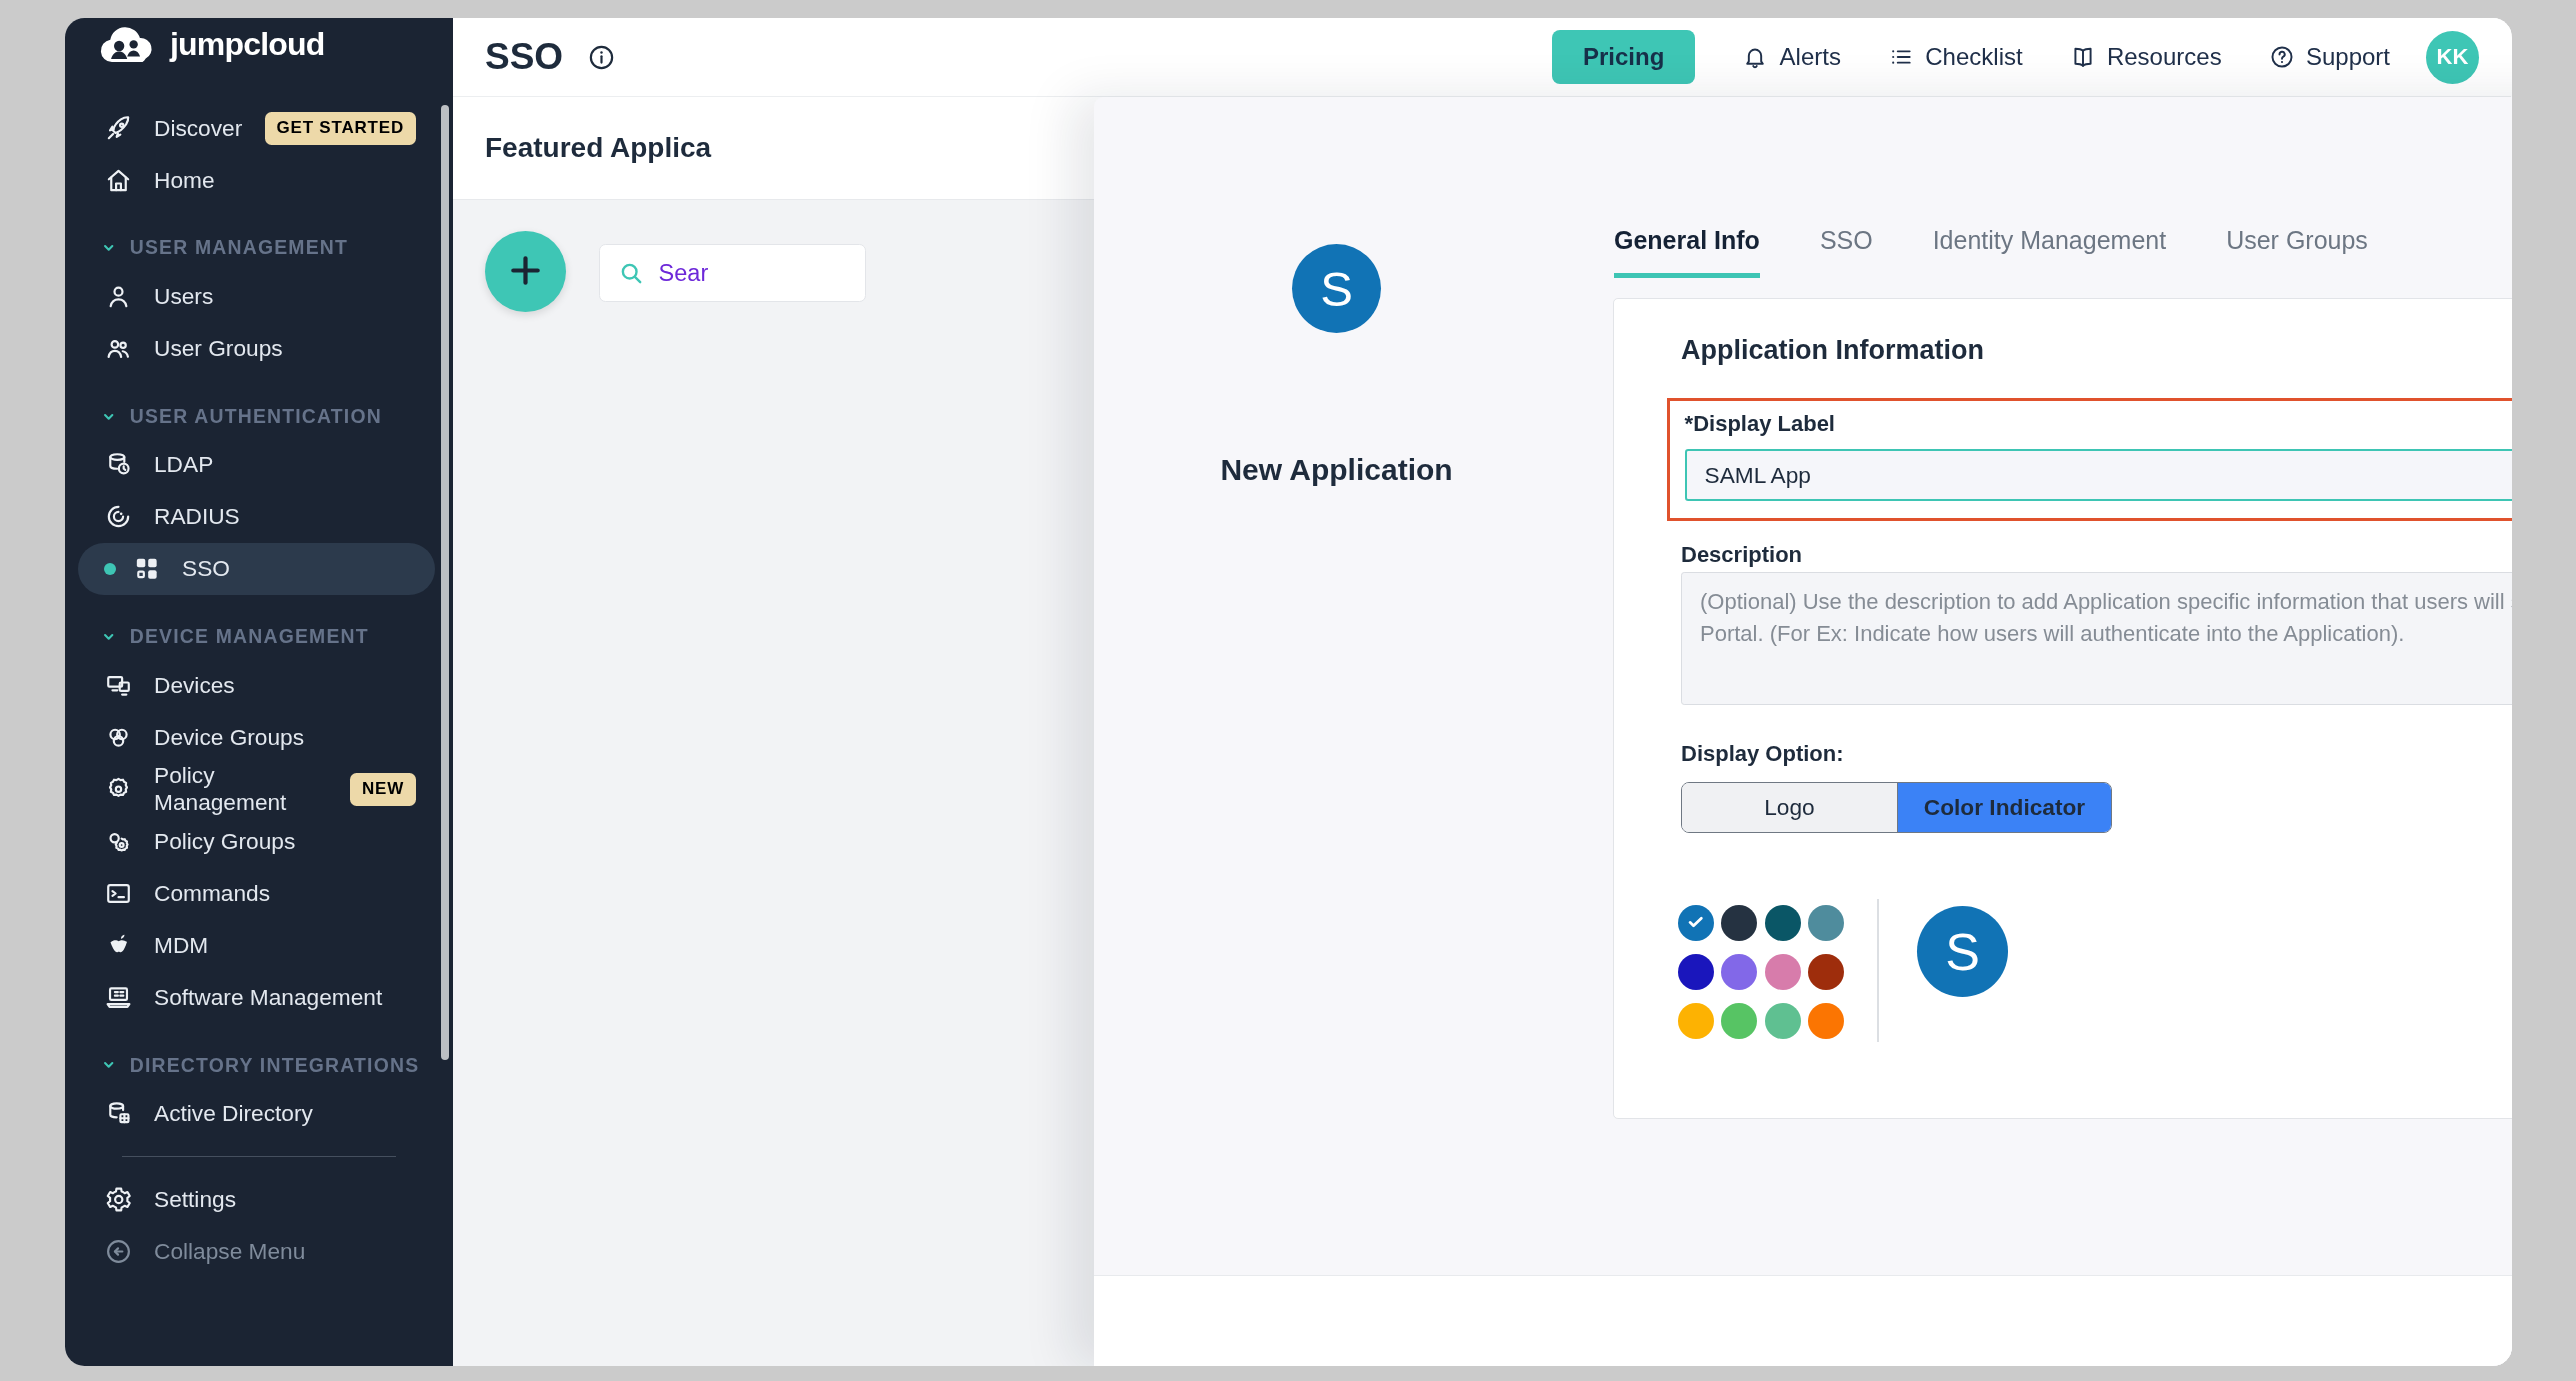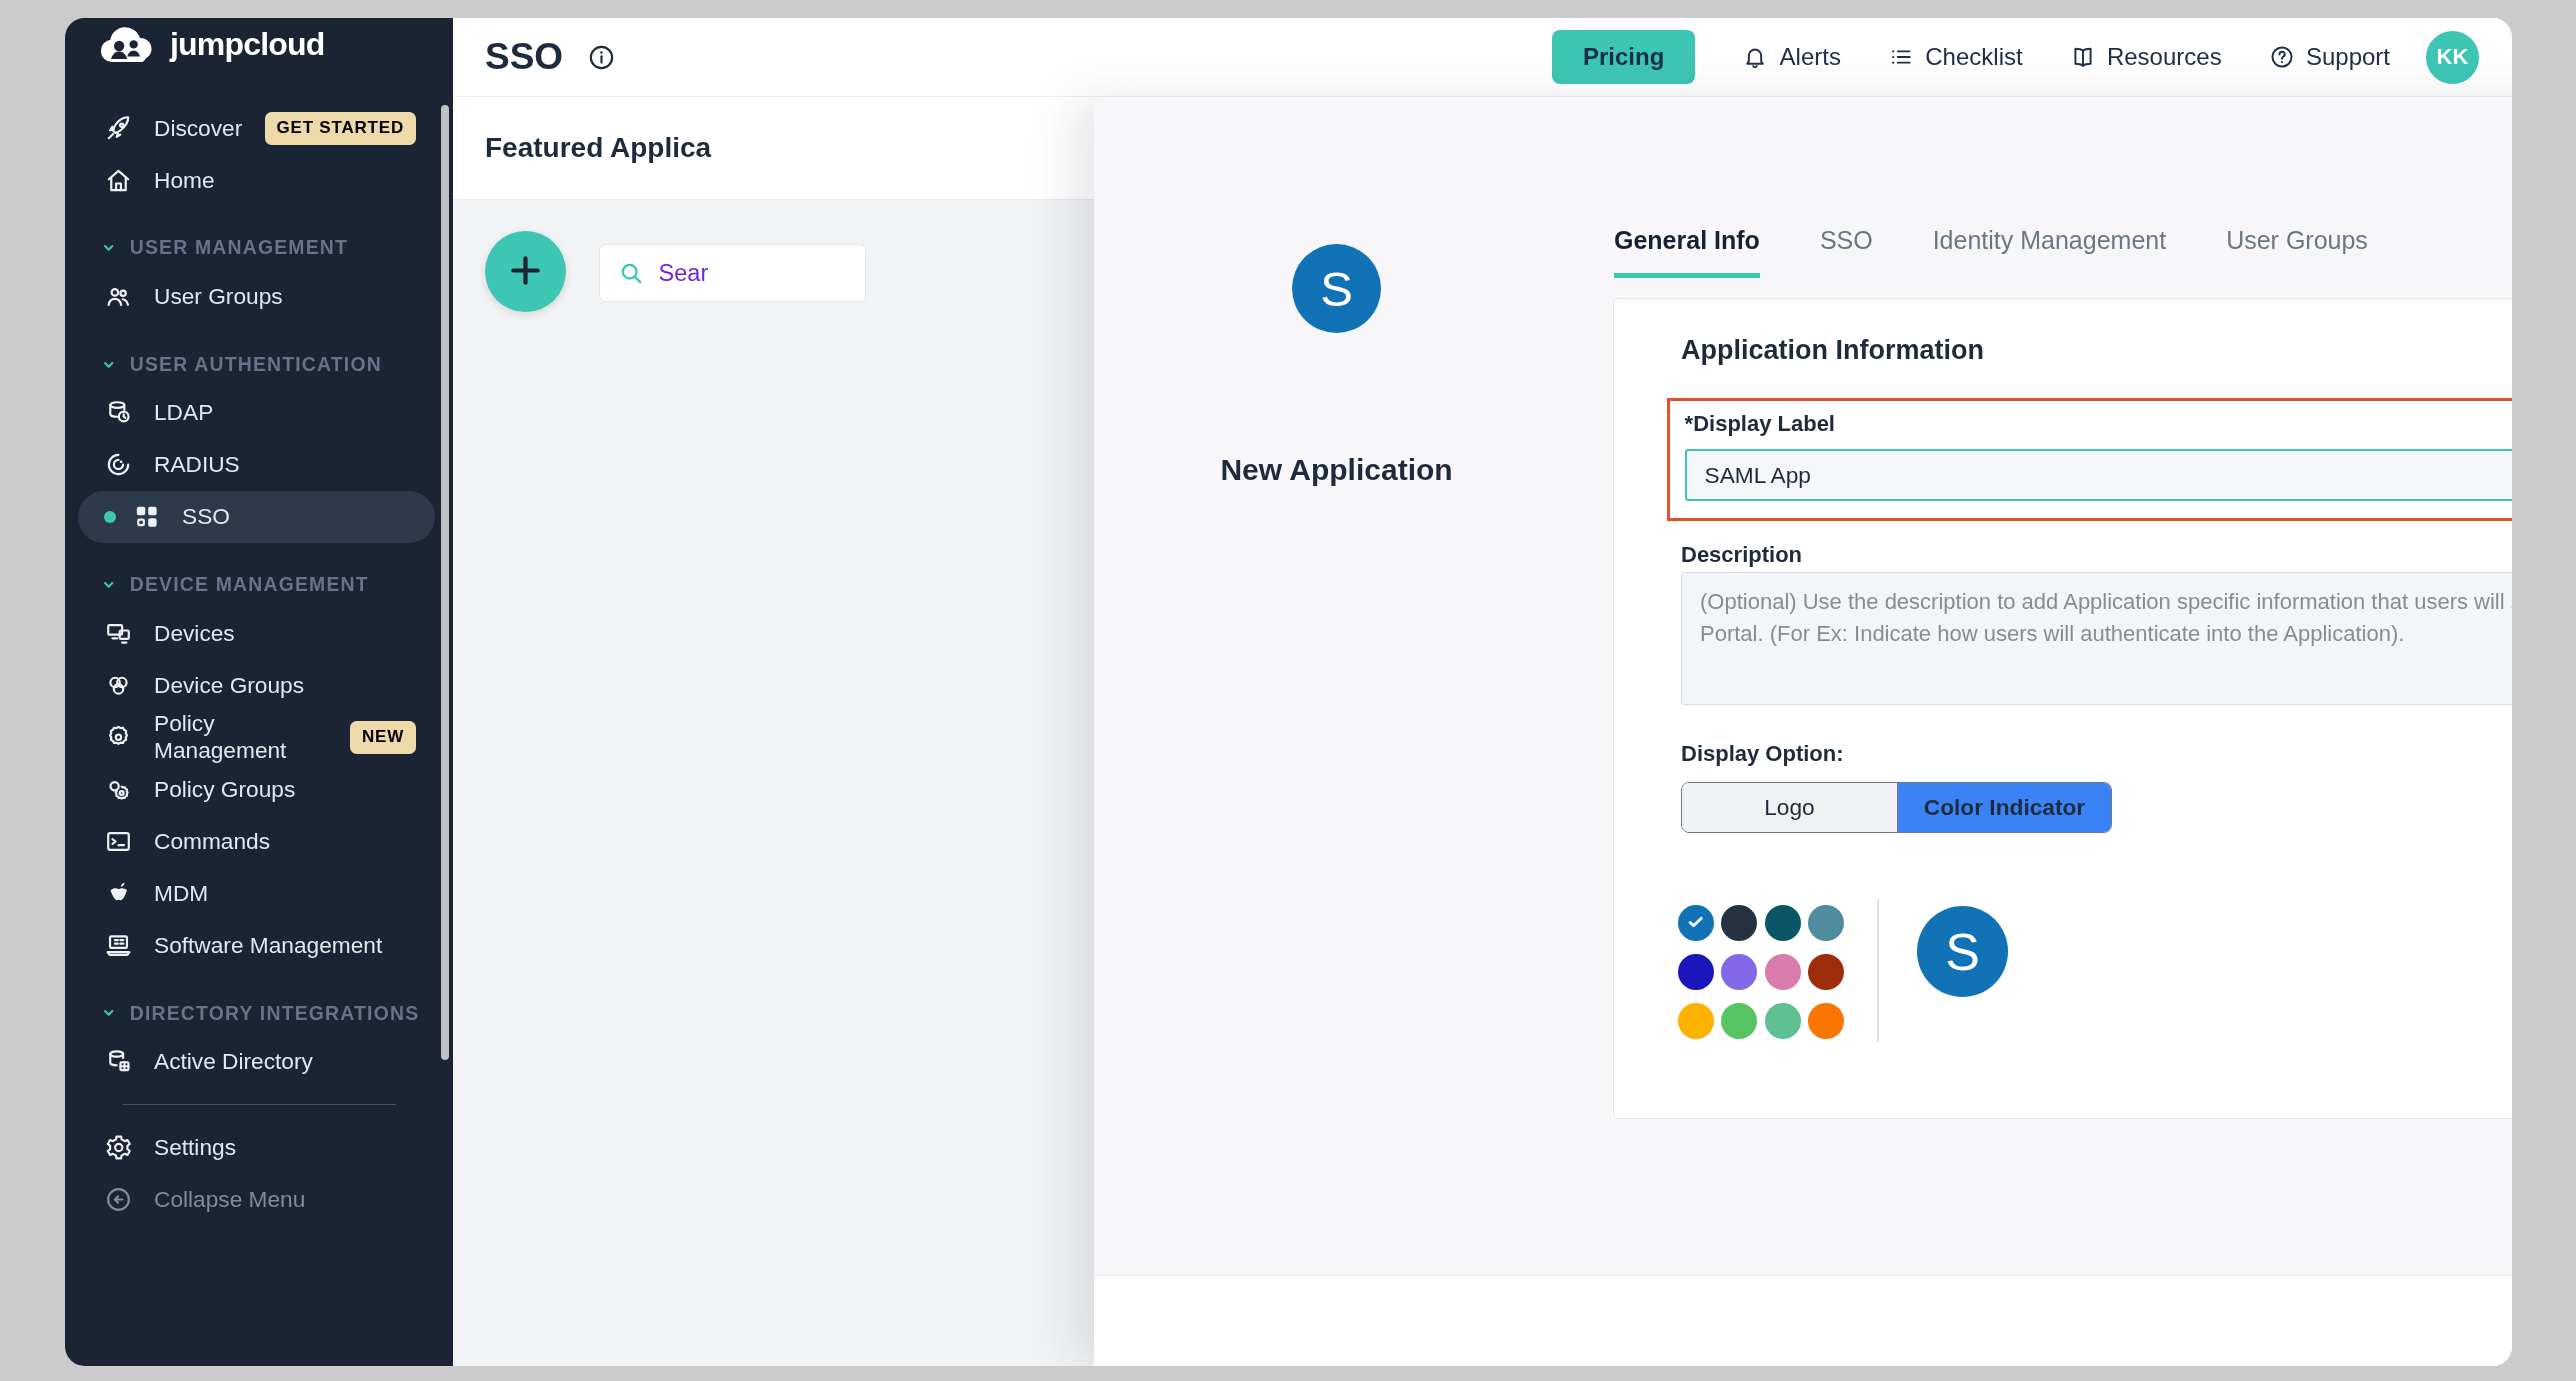--- a/index.html
+++ b/index.html
@@ -139,20 +139,27 @@
               <path d="M6 9.6V20h12V9.6"></path>
               <path d="M10 20v-5.5h4V20"></path>
             </svg></span>
           <span>Home</span>
         </div>
         <div class="sb-section">
           <span class="ch"><svg viewBox="0 0 24 24" fill="none" stroke="currentColor" stroke-width="2.6" stroke-linecap="round" stroke-linejoin="round">
               <path d="M7.5 10l4.5 4.5L16.5 10"></path>
             </svg></span>
           <span>USER MANAGEMENT</span>
+        </div>
+        <div class="sb-row">
+          <span class="ic"><svg viewBox="0 0 24 24" fill="none" stroke="currentColor" stroke-width="1.8" stroke-linecap="round" stroke-linejoin="round">
+              <circle cx="12" cy="8" r="3.3"></circle>
+              <path d="M5.5 20c.8-3.6 3.4-5.6 6.5-5.6s5.7 2 6.5 5.6"></path>
+            </svg></span>
+          <span>Users</span>
         </div>
         <div class="sb-row">
           <span class="ic"><svg viewBox="0 0 24 24" fill="none" stroke="currentColor" stroke-width="1.8" stroke-linecap="round" stroke-linejoin="round">
               <circle cx="9" cy="8.6" r="2.7"></circle>
               <circle cx="15.8" cy="9.3" r="2.2"></circle>
               <path d="M3.8 19c.6-3.2 2.7-5 5.2-5s4.6 1.8 5.2 5"></path>
               <path d="M15.5 14.3c2 .3 3.7 1.9 4.3 4.5"></path>
             </svg></span>
           <span>User Groups</span>
         </div>

